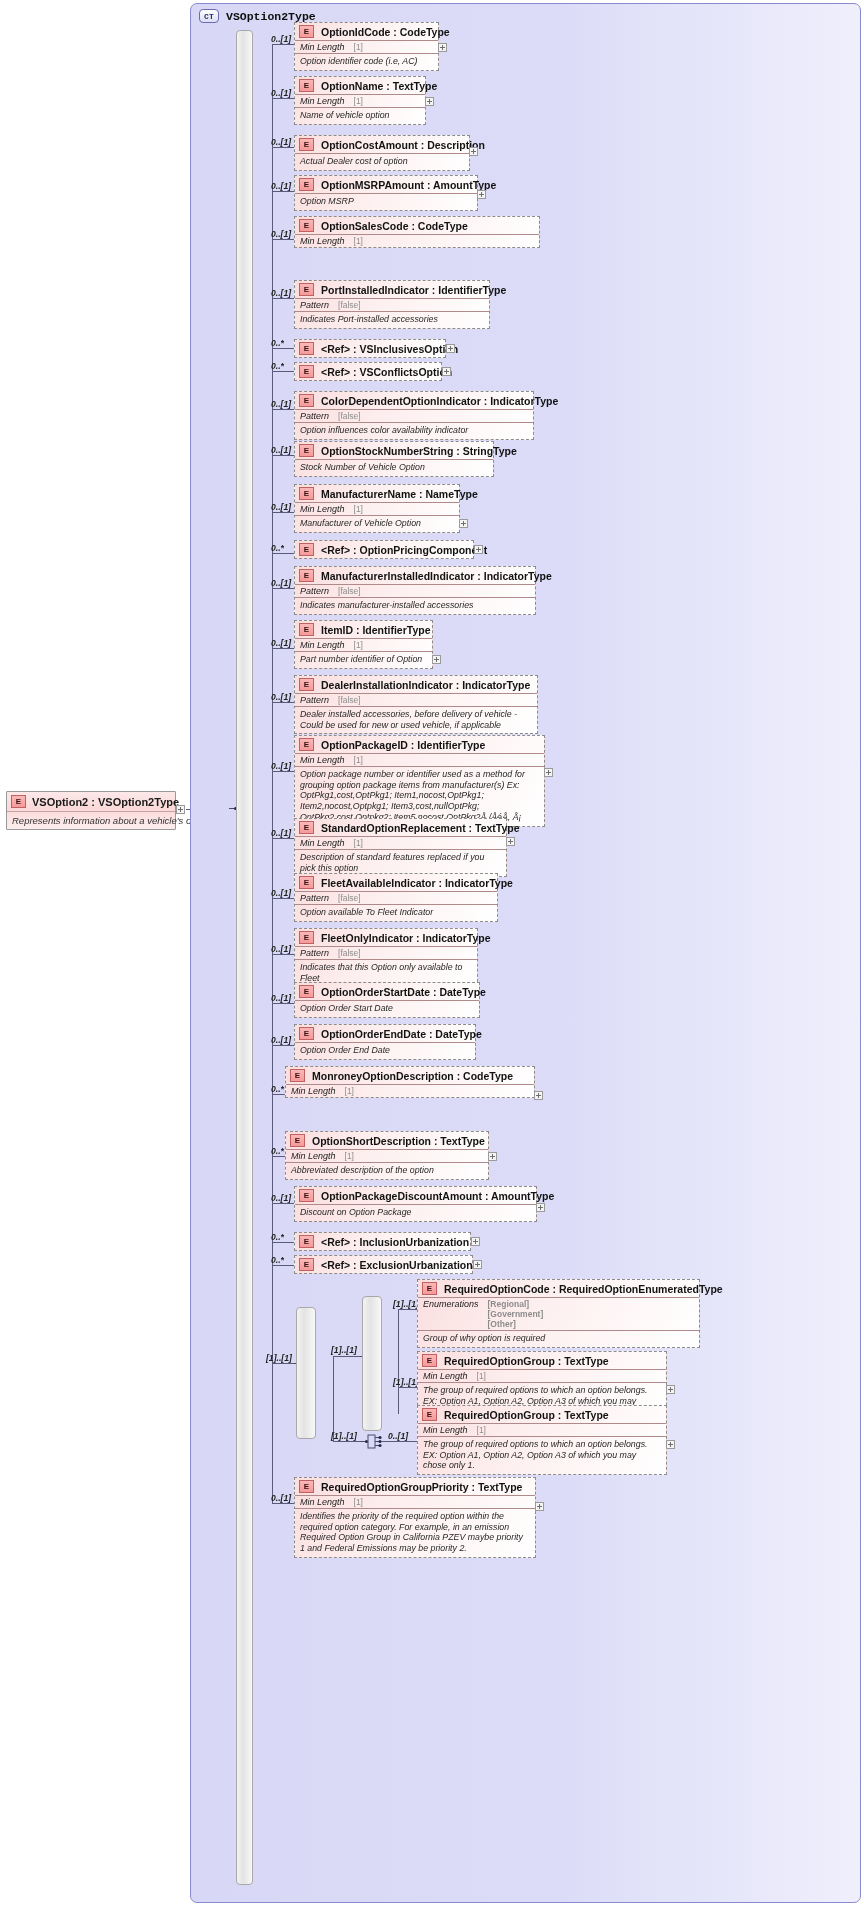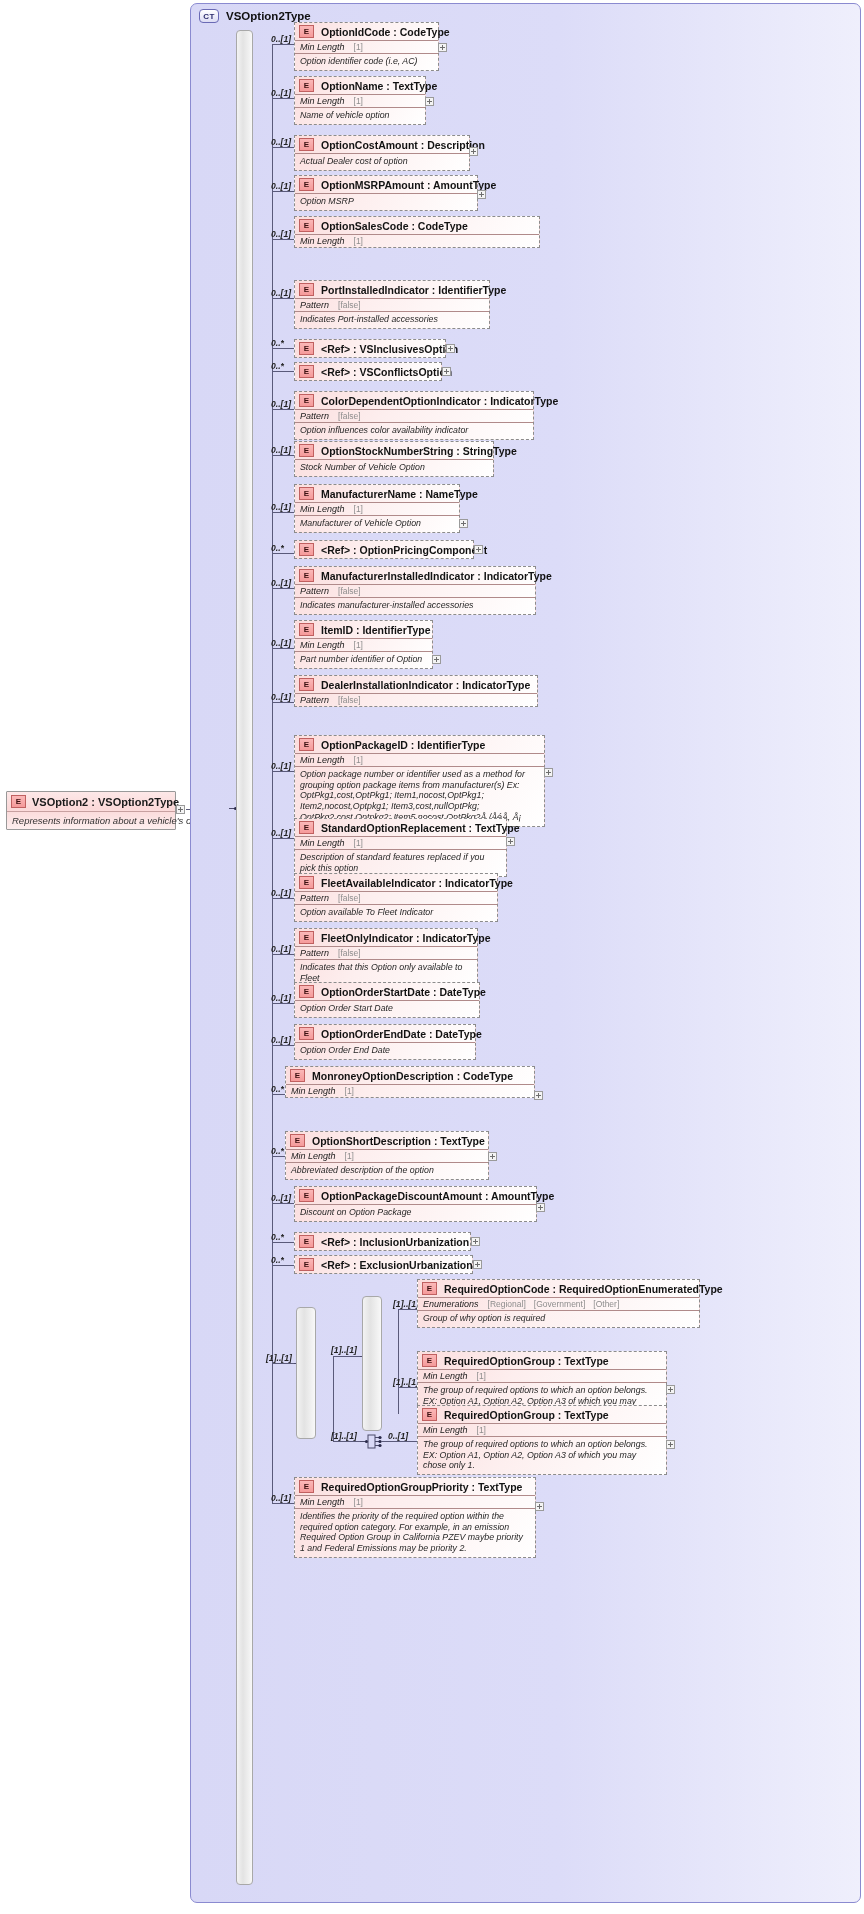--- a/index.html
+++ b/index.html
@@ -107,21 +107,21 @@
     align-items: baseline;
     gap: 9px;
     border-top: 1px solid #b08a8a;
     padding: 1px 5px 1px 5px;
     font-size: 9px;
     font-style: italic;
     color: #1b1b1b;
     white-space: nowrap;
   }
   .facet-val { font-style: normal; color: #8d8d8d; font-size: 8.5px; }
-  .facet-enum-list { display: flex; gap: 8px; }
+  .facet-enum-list { display: flex; flex-direction: column; gap: 0px; font-weight: bold; }
   .node-doc {
     border-top: 1px solid #b08a8a;
     padding: 2px 5px 3px 5px;
     font-size: 8.8px;
     font-style: italic;
     color: #262626;
     line-height: 1.22;
   }
 
   
@@ -180,21 +180,21 @@
     <div class="root-title">
       <span class="badge-e">E</span>
       <span>VSOption2 : VSOption2Type</span>
     </div>
     <div class="root-doc">Represents information about a vehicle's options.</div>
   </div>
   <div class="plus" style="left:176px; top:805px;"></div>
   <div class="ln lnh" style="left:186px; top:809px; width:44px;"></div>
   <div class="card" style="left:206px; top:797px;">[1]..[1]</div>
 
-  <div class="ct-container" style="left:190px; top:3px; width:671px; height:1900px;">
+  <div class="ct-container" style="left:190px; top:3px; width:671px; height:1900px;font-family:Liberation Mono, monospace;">
     <div class="ct-header">
       <span class="badge-ct">CT</span>
       <span>VSOption2Type</span>
     </div>
   </div>
 
   <svg class="seqicon" style="left:229px; top:800px;" viewBox="0 0 22 17">
     <line x1="0" y1="8.5" x2="5" y2="8.5" stroke="#4a4a6a" stroke-width="1"></line>
     <circle cx="6.5" cy="8.5" r="1.6" fill="#2a2a4a"></circle>
     <rect x="8" y="2" width="7" height="13" fill="none" stroke="#4a4a6a" stroke-width="1"></rect>
@@ -391,20 +391,21 @@
   <div class="card" style="left:271px; top:692px;">0..[1]</div>
   <div class="node" style="left:294px; top:675px; width:244px;">
     <div class="node-head">
       <span class="badge-e">E</span>
       <span>DealerInstallationIndicator : IndicatorType</span>
     </div>
     <div class="node-facet">
       <span>Pattern</span>
       <span class="facet-val">[false]</span>
     </div>
+    <div class="node-doc">Dealer installed accessories, before delivery of vehicle - Could be used for new or used vehicle, if applicable</div>
   </div>
 
   <div class="ln lnh" style="left:272px; top:771px; width:22px;"></div>
   <div class="card" style="left:271px; top:761px;">0..[1]</div>
   <div class="node" style="left:294px; top:735px; width:251px;">
     <div class="node-head">
       <span class="badge-e">E</span>
       <span>OptionPackageID : IdentifierType</span>
     </div>
     <div class="node-facet">

